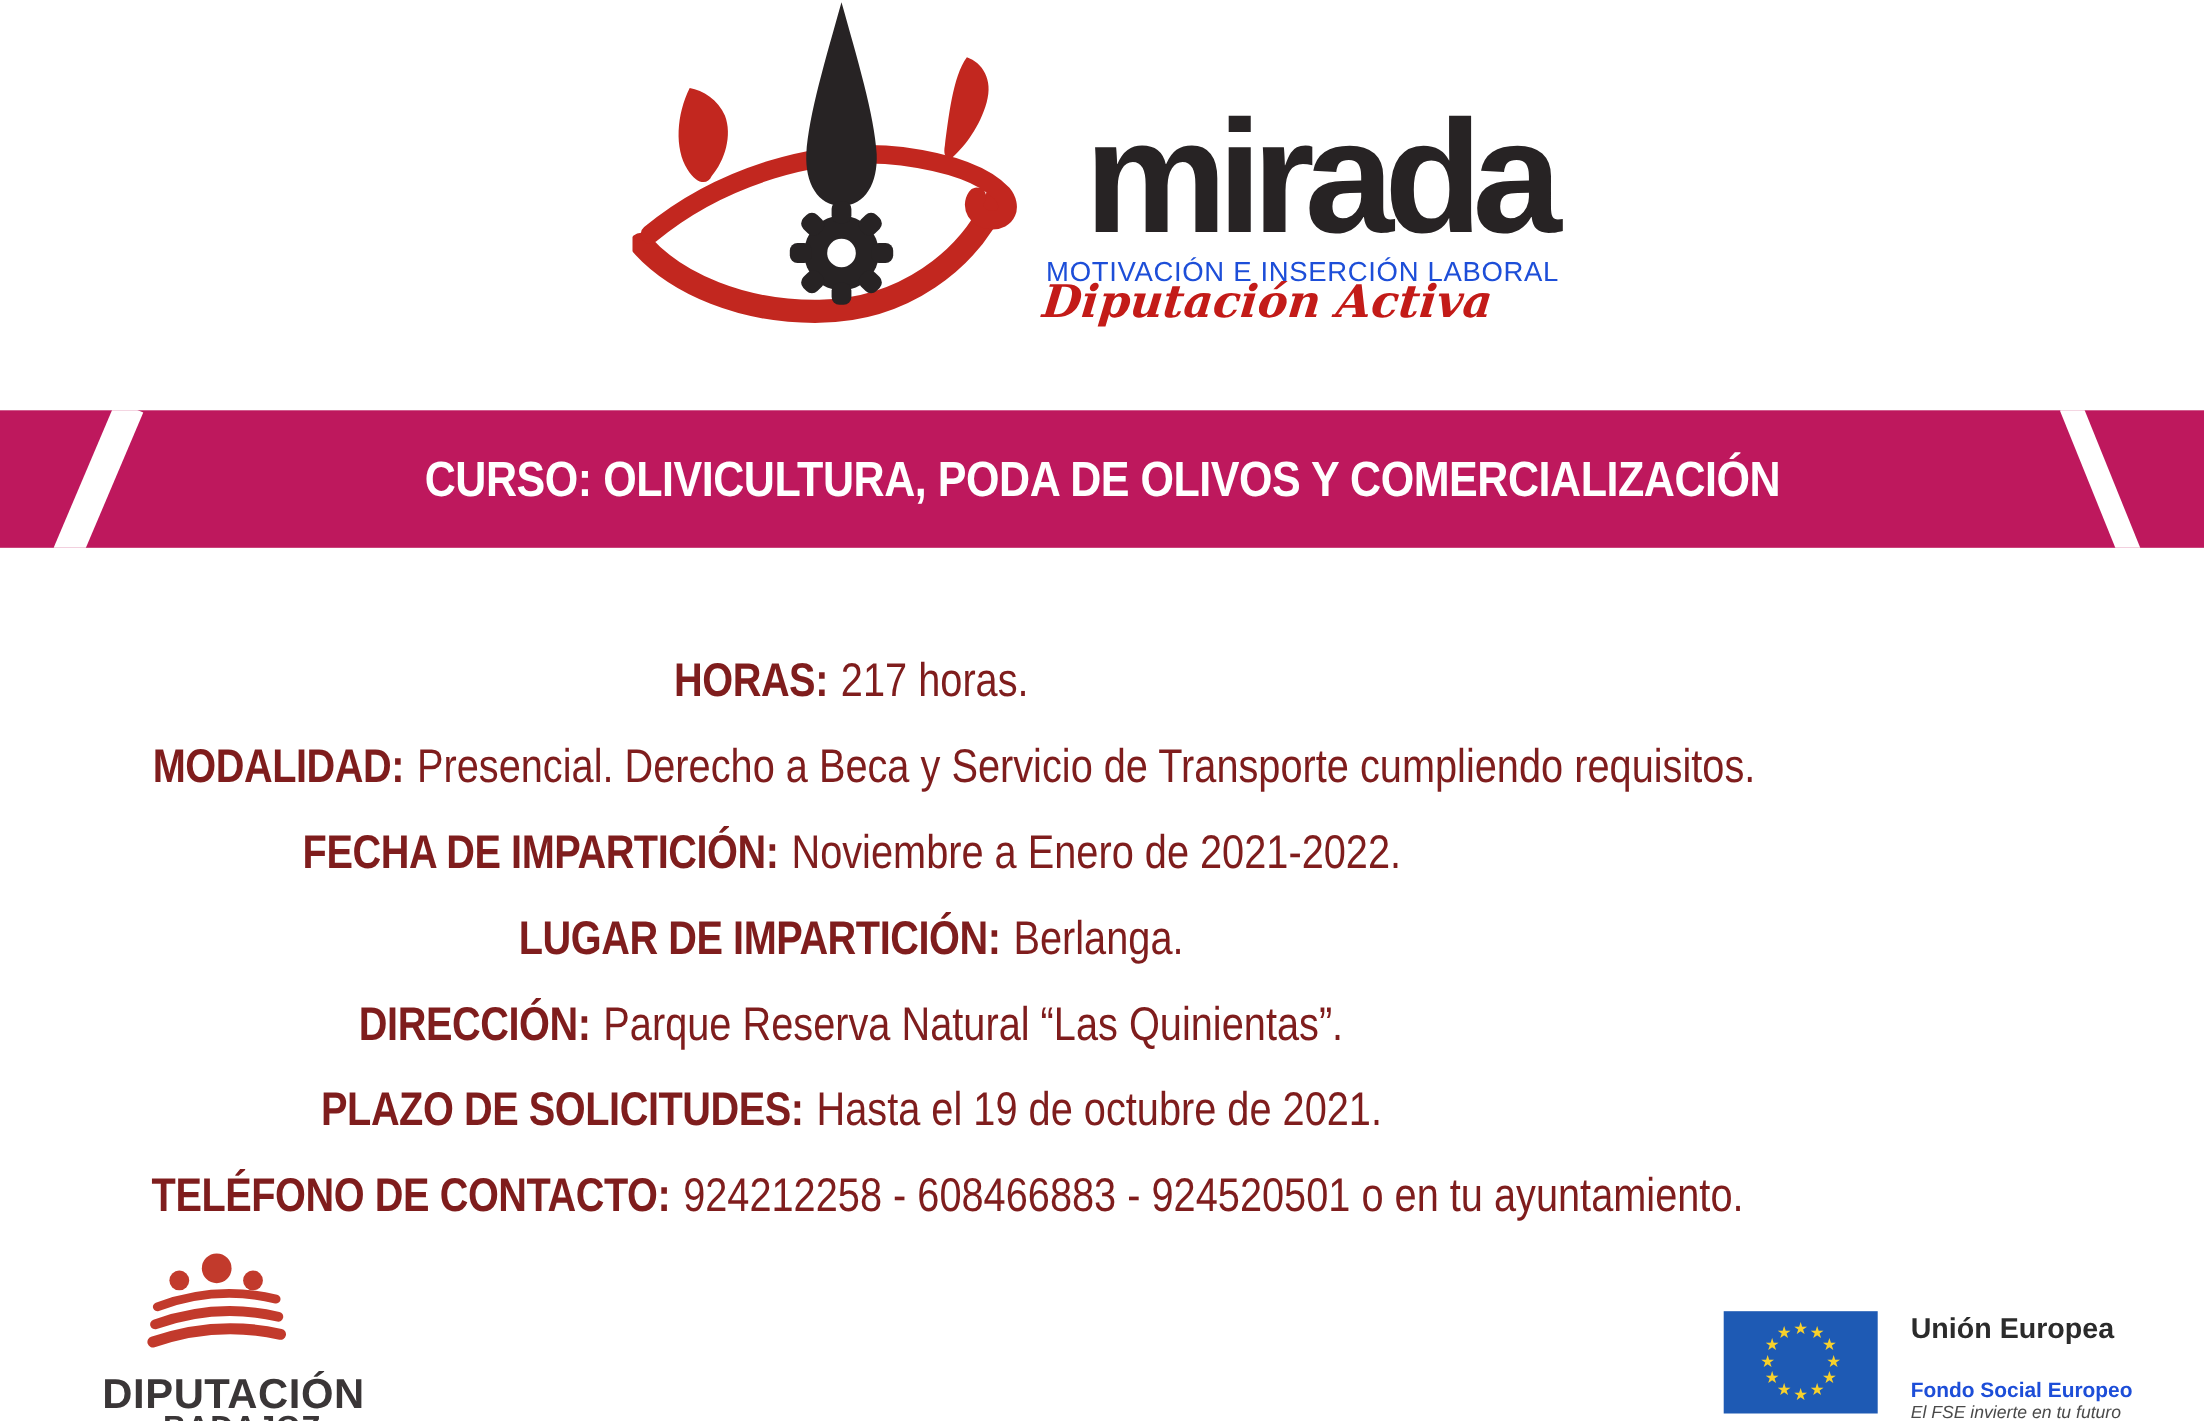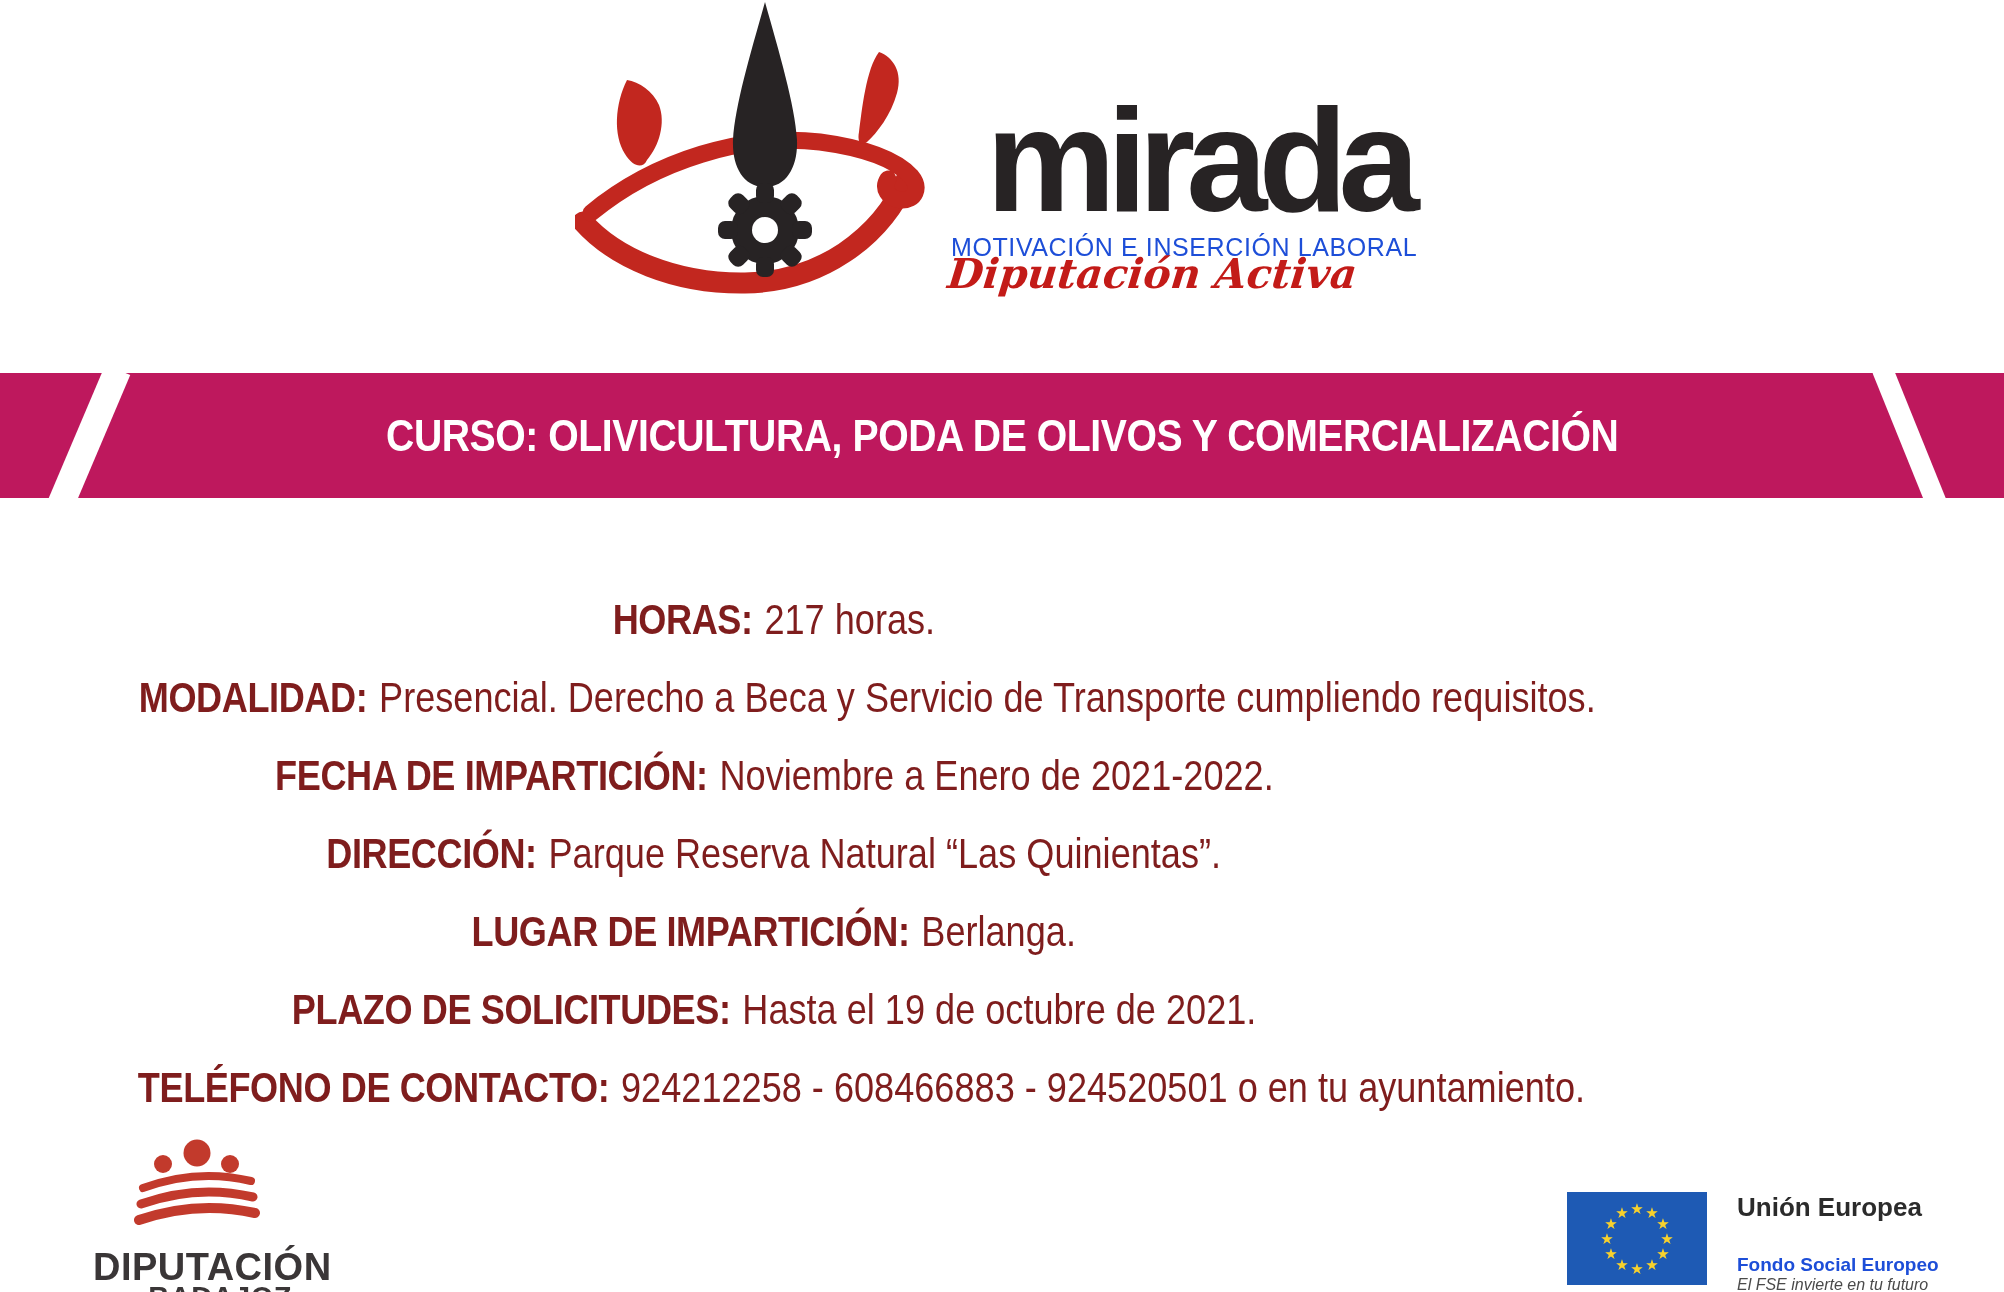--- a/index.html
+++ b/index.html
@@ -106,24 +106,24 @@
   <div class="line">
     <span class="squeeze"><b>HORAS:</b><span class="val">217 horas.</span></span>
   </div>
   <div class="line">
     <span class="squeeze"><b>MODALIDAD:</b><span class="val">Presencial. Derecho a Beca y Servicio de Transporte cumpliendo requisitos.</span></span>
   </div>
   <div class="line">
     <span class="squeeze"><b>FECHA DE IMPARTICIÓN:</b><span class="val">Noviembre a Enero de 2021-2022.</span></span>
   </div>
   <div class="line">
-    <span class="squeeze"><b>DIRECCIÓN:</b><span class="val">Parque Reserva Natural “Las Quinientas”.</span></span>
+    <span class="squeeze"><b>LUGAR DE IMPARTICIÓN:</b><span class="val">Berlanga.</span></span>
   </div>
   <div class="line">
-    <span class="squeeze"><b>LUGAR DE IMPARTICIÓN:</b><span class="val">Berlanga.</span></span>
+    <span class="squeeze"><b>DIRECCIÓN:</b><span class="val">Parque Reserva Natural “Las Quinientas”.</span></span>
   </div>
   <div class="line">
     <span class="squeeze"><b>PLAZO DE SOLICITUDES:</b><span class="val">Hasta el 19 de octubre de 2021.</span></span>
   </div>
   <div class="line">
     <span class="squeeze"><b>TELÉFONO DE CONTACTO:</b><span class="val">924212258 - 608466883 - 924520501 o en tu ayuntamiento.</span></span>
   </div>
 </div>
 
 <div class="badajoz">

